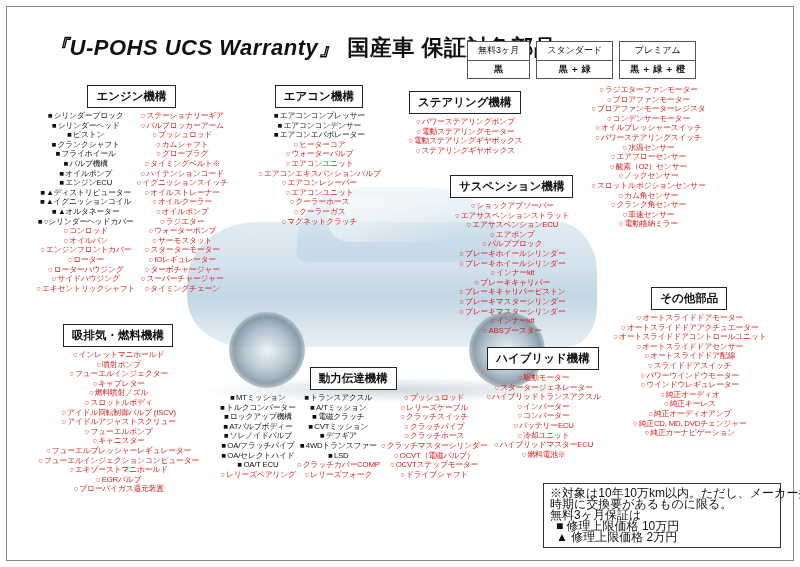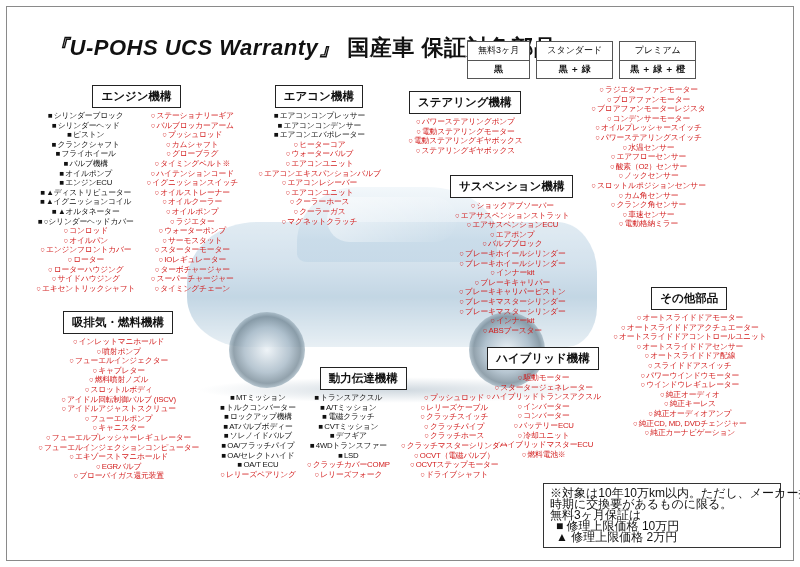--- a/index.html
+++ b/index.html
@@ -74,21 +74,21 @@
     border:1px solid #222;background:#fff;
     font-size:11.5px;font-weight:bold;
     padding:3px 8px;display:inline-block;white-space:nowrap;
     margin-bottom:3px;
   }
   ul.items{list-style:none;margin:0;padding:0;}
   ul.items li{
     font-size:7.8px;line-height:9.6px;white-space:nowrap;
     letter-spacing:-.2px;
   }
-  .cols{display:flex;gap:10px;}
+  .cols{display:flex;gap:0;}
   .mk{display:inline-block;width:7px;}
   .sq{color:#111;}
   .circ{color:#d21b1b;}
   .red{color:#d21b1b;}
   .blk{color:#111;}
 
   
   .note{
     position:absolute;right:12px;bottom:12px;width:224px;
     border:1px solid #333;background:#fff;padding:4px 6px;
@@ -259,21 +259,21 @@
         <li><span class="mk circ">○</span><span class="red">パワーウインドウモーター</span></li>
         <li><span class="mk circ">○</span><span class="red">ウインドウレギュレーター</span></li>
         <li><span class="mk circ">○</span><span class="red">純正オーディオ</span></li>
         <li><span class="mk circ">○</span><span class="red">純正キーレス</span></li>
         <li><span class="mk circ">○</span><span class="red">純正オーディオアンプ</span></li>
         <li><span class="mk circ">○</span><span class="red">純正CD, MD, DVDチェンジャー</span></li>
         <li><span class="mk circ">○</span><span class="red">純正カーナビゲーション</span></li>
       </ul>
   </div>
 
-  <div class="panel" style="left:30px;top:304px;">
+  <div class="panel" style="left:30px;top:317px;">
     <div class="panel-title">吸排気・燃料機構</div>
     <ul class="items">
         <li><span class="mk circ">○</span><span class="red">インレットマニホールド</span></li>
         <li><span class="mk circ">○</span><span class="red">噴射ポンプ</span></li>
         <li><span class="mk circ">○</span><span class="red">フューエルインジェクター</span></li>
         <li><span class="mk circ">○</span><span class="red">キャブレター</span></li>
         <li><span class="mk circ">○</span><span class="red">燃料噴射ノズル</span></li>
         <li><span class="mk circ">○</span><span class="red">スロットルボディ</span></li>
         <li><span class="mk circ">○</span><span class="red">アイドル回転制御バルブ (ISCV)</span></li>
         <li><span class="mk circ">○</span><span class="red">アイドルアジャストスクリュー</span></li>

